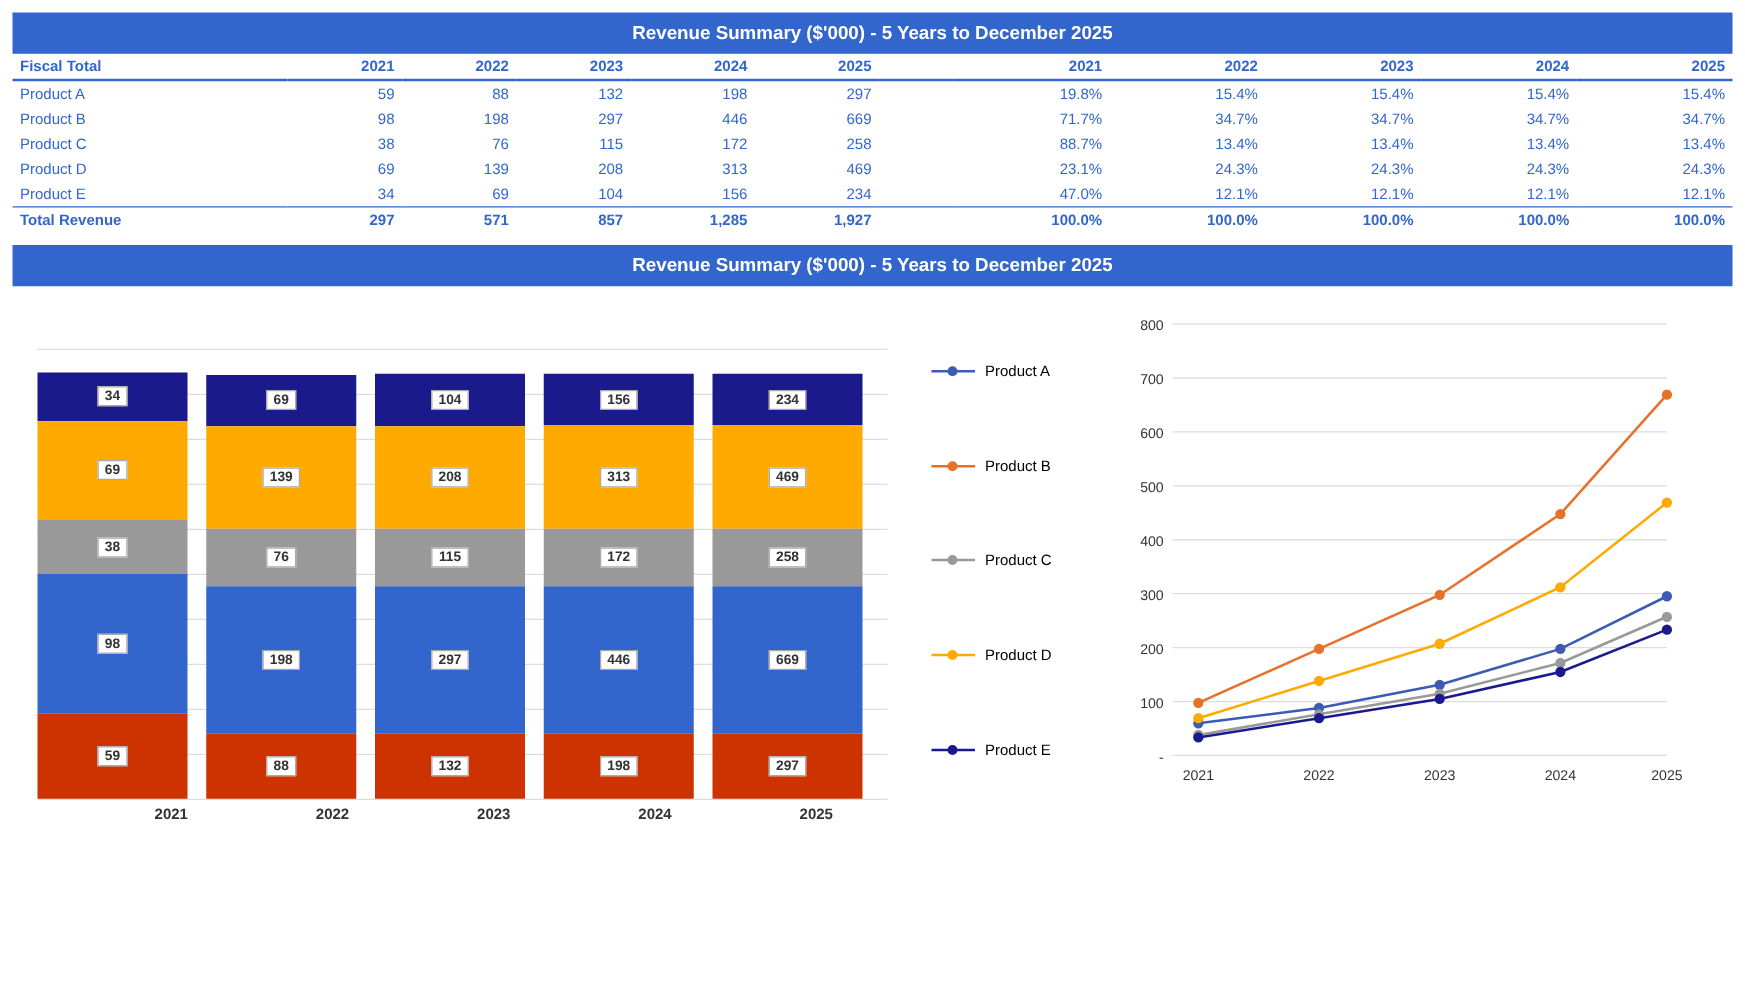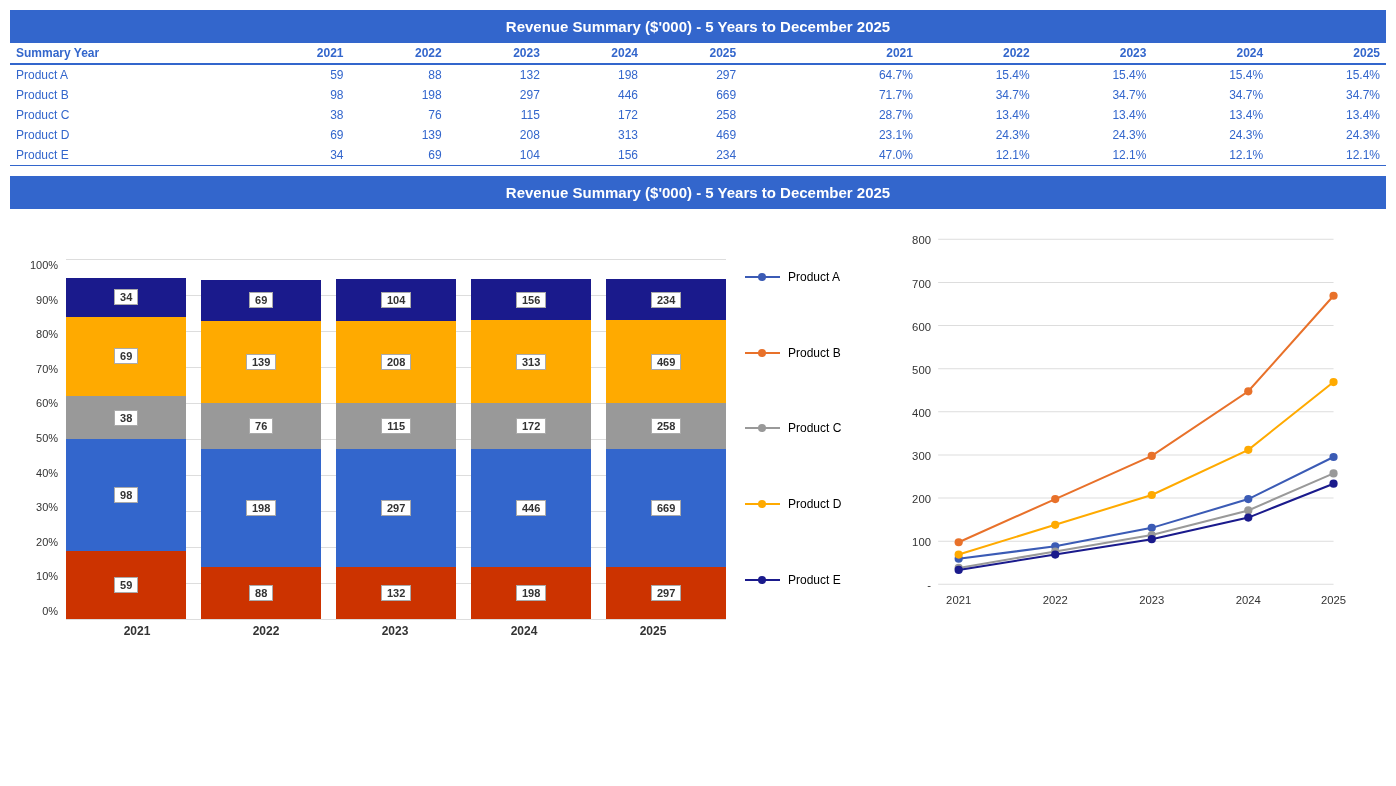--- a/index.html
+++ b/index.html
@@ -50,21 +50,21 @@
 </head>
 <body>
 
 <div class="main-container">
 
   <div class="table-section">
     <div class="table-header">Revenue Summary ($'000) - 5 Years to December 2025</div>
     <table class="data-table">
       <thead>
         <tr>
-          <th class="left">Summary Year</th>
+          <th class="left">Fiscal Total</th>
           <th>2021</th>
           <th>2022</th>
           <th>2023</th>
           <th>2024</th>
           <th>2025</th>
           <th class="gap-col"></th>
           <th>2021</th>
           <th>2022</th>
           <th>2023</th>
           <th>2024</th>
@@ -73,21 +73,21 @@
       </thead>
       <tbody id="table-body">
       <tr>
             <td class="left" style="color:#3366CC;">Product A</td>
             <td>59</td>
             <td>88</td>
             <td>132</td>
             <td>198</td>
             <td>297</td>
             <td class="gap-col"></td>
-            <td>64.7%</td>
+            <td>19.8%</td>
             <td>15.4%</td>
             <td>15.4%</td>
             <td>15.4%</td>
             <td>15.4%</td>
           </tr>
           <tr>
             <td class="left" style="color:#3366CC;">Product B</td>
             <td>98</td>
             <td>198</td>
             <td>297</td>
@@ -101,21 +101,21 @@
             <td>34.7%</td>
           </tr>
           <tr>
             <td class="left" style="color:#3366CC;">Product C</td>
             <td>38</td>
             <td>76</td>
             <td>115</td>
             <td>172</td>
             <td>258</td>
             <td class="gap-col"></td>
-            <td>28.7%</td>
+            <td>88.7%</td>
             <td>13.4%</td>
             <td>13.4%</td>
             <td>13.4%</td>
             <td>13.4%</td>
           </tr>
           <tr>
             <td class="left" style="color:#3366CC;">Product D</td>
             <td>69</td>
             <td>139</td>
             <td>208</td>
@@ -135,44 +135,45 @@
             <td>104</td>
             <td>156</td>
             <td>234</td>
             <td class="gap-col"></td>
             <td>47.0%</td>
             <td>12.1%</td>
             <td>12.1%</td>
             <td>12.1%</td>
             <td>12.1%</td>
           </tr>
+          <tr class="total-row">
+            <td class="left" style="color:#3366CC;font-weight:bold;">Total Revenue</td>
+            <td style="font-weight:bold;">297</td>
+            <td style="font-weight:bold;">571</td>
+            <td style="font-weight:bold;">857</td>
+            <td style="font-weight:bold;">1,285</td>
+            <td style="font-weight:bold;">1,927</td>
+            <td class="gap-col"></td>
+            <td style="font-weight:bold;">100.0%</td>
+            <td style="font-weight:bold;">100.0%</td>
+            <td style="font-weight:bold;">100.0%</td>
+            <td style="font-weight:bold;">100.0%</td>
+            <td style="font-weight:bold;">100.0%</td>
+          </tr>
         </tbody>
     </table>
   </div>
 
   <div class="charts-section">
     <div class="charts-header">Revenue Summary ($'000) - 5 Years to December 2025</div>
     <div class="charts-container">
 
       <div class="bar-chart-wrapper">
         <div style="display:flex; align-items:flex-end; height:400px;">
 
-          <div style="display:flex; flex-direction:column; justify-content:space-between; height:360px; margin-right:8px; text-align:right; font-size:11px; color:#333; padding-bottom:2px;">
-            <span>100%</span>
-            <span>90%</span>
-            <span>80%</span>
-            <span>70%</span>
-            <span>60%</span>
-            <span>50%</span>
-            <span>40%</span>
-            <span>30%</span>
-            <span>20%</span>
-            <span>10%</span>
-            <span>0%</span>
-          </div>
 
           <div id="bar-chart-area" style="display:flex; gap:15px; align-items:flex-end; height:360px; flex:1; position:relative;">
 
             <div style="position:absolute;top:0;left:0;right:0;bottom:0;pointer-events:none;">
               <div style="position:absolute;top:0%;left:0;right:0;border-top:1px solid #ddd;"></div>
               <div style="position:absolute;top:10%;left:0;right:0;border-top:1px solid #ddd;"></div>
               <div style="position:absolute;top:20%;left:0;right:0;border-top:1px solid #ddd;"></div>
               <div style="position:absolute;top:30%;left:0;right:0;border-top:1px solid #ddd;"></div>
               <div style="position:absolute;top:40%;left:0;right:0;border-top:1px solid #ddd;"></div>
               <div style="position:absolute;top:50%;left:0;right:0;border-top:1px solid #ddd;"></div>

